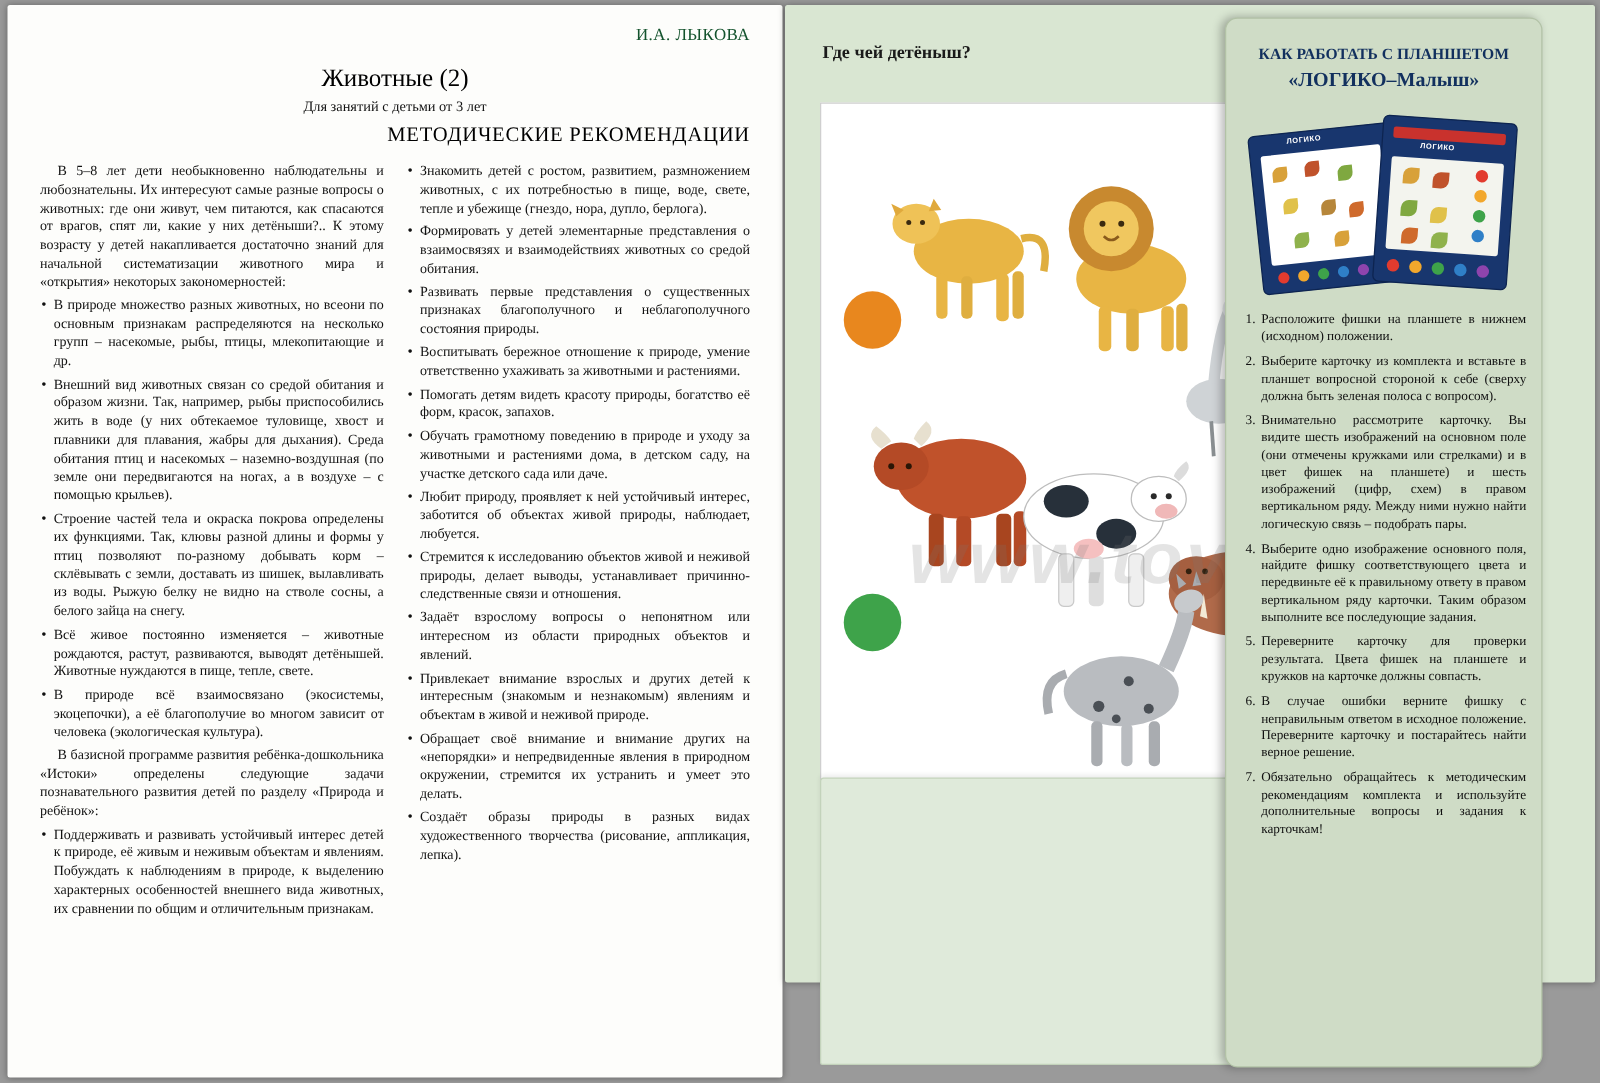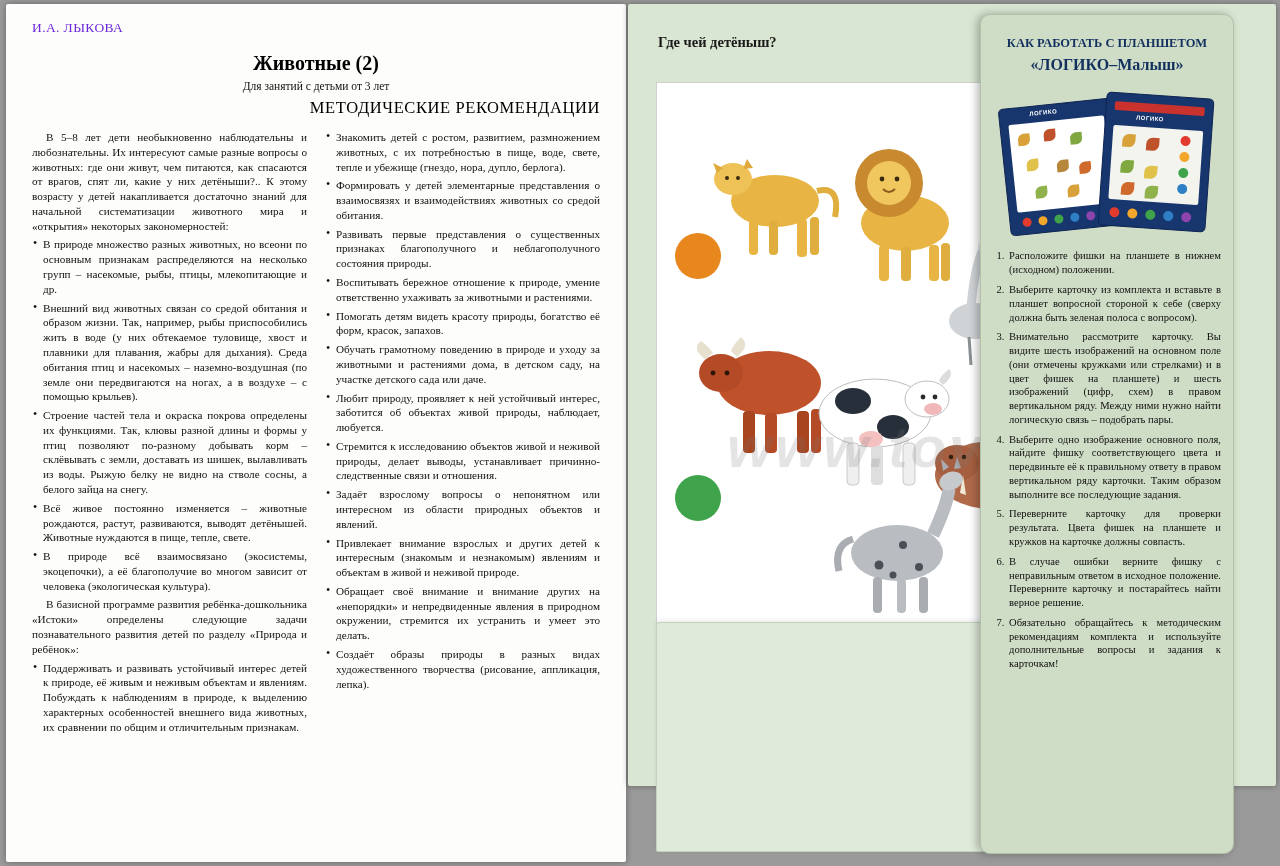--- a/index.html
+++ b/index.html
@@ -15,25 +15,25 @@
     box-shadow:0 0 6px rgba(0,0,0,.35);
   }
   
   #left-page{
     left:6px;top:4px;width:620px;height:858px;
     background:#fdfdfb;
     border-radius:2px;
   }
   .lp-inner{padding:14px 26px 10px 26px;}
   .author{
-    text-align:left;font-size:13.5px;letter-spacing:.4px;color:#6d28d9;
+    text-align:right;font-size:13.5px;letter-spacing:.4px;color:#14532d;
     font-family:"Liberation Serif", serif;margin-top:2px;
   }
   .title{
-    text-align:center;font-size:20px;font-weight:bold;margin-top:16px;color:#000;
+    text-align:center;font-size:20px;font-weight:normal;margin-top:16px;color:#000;
   }
   .subtitle{
     text-align:center;font-size:11.5px;margin-top:5px;color:#111;
   }
   .sect-title{
     text-align:right;font-size:16.5px;margin-top:6px;letter-spacing:.6px;color:#000;
   }
   .cols{
     display:flex;gap:18px;margin-top:12px;
   }

